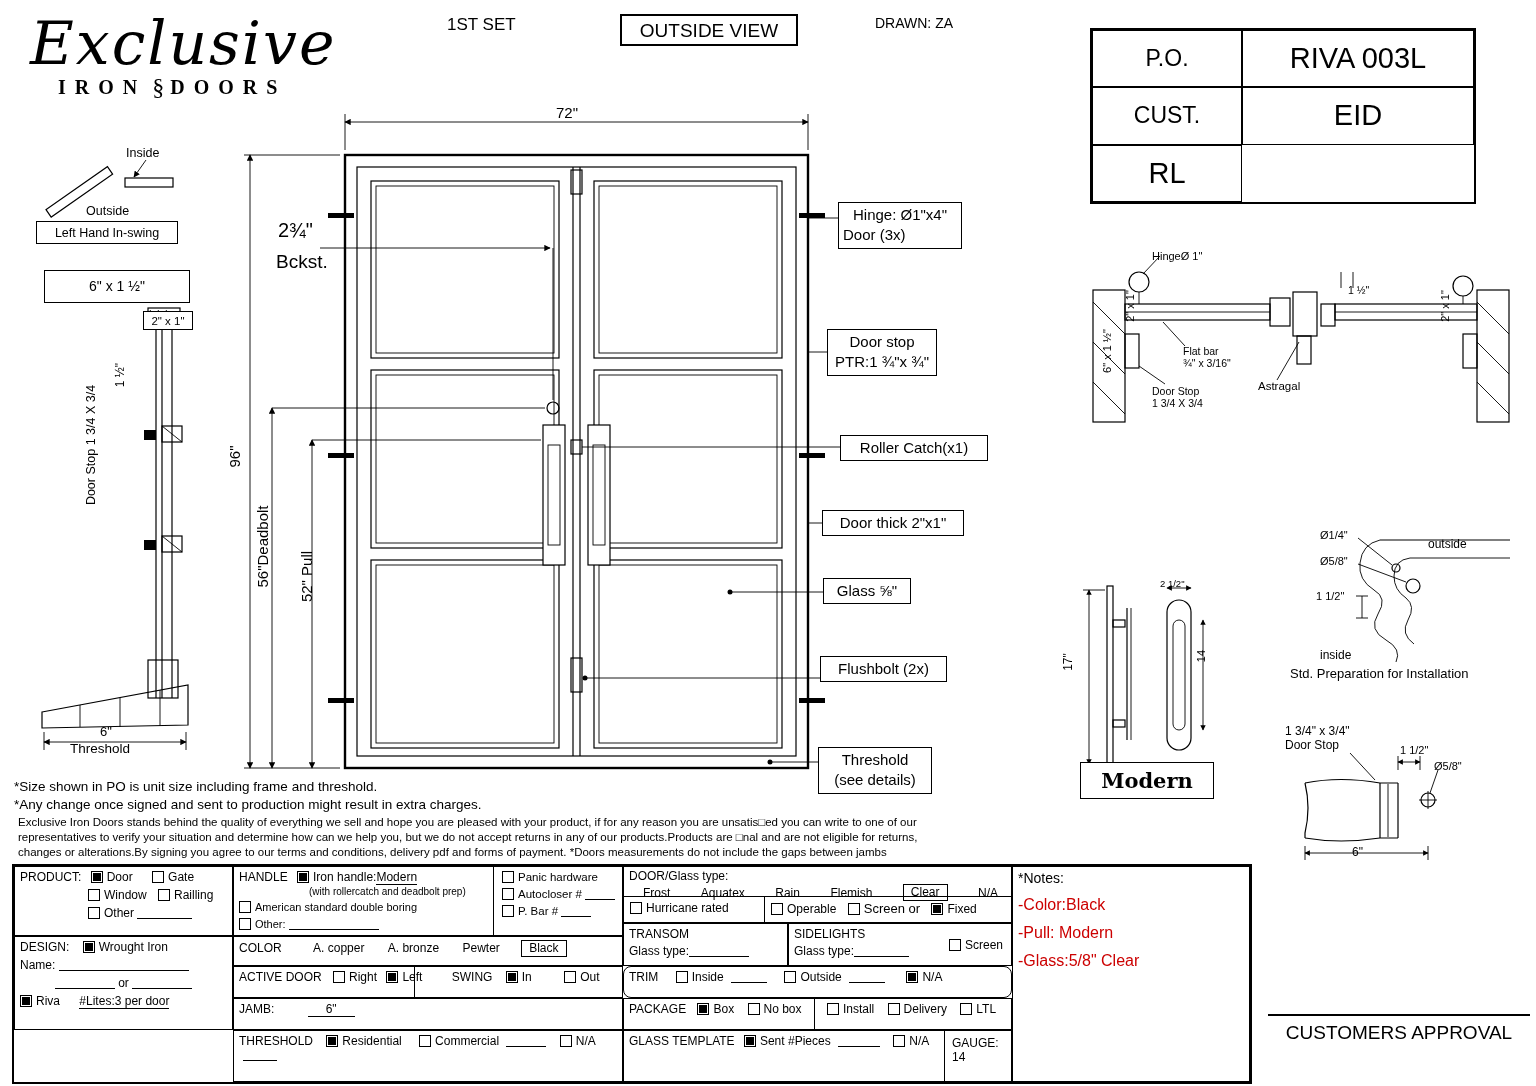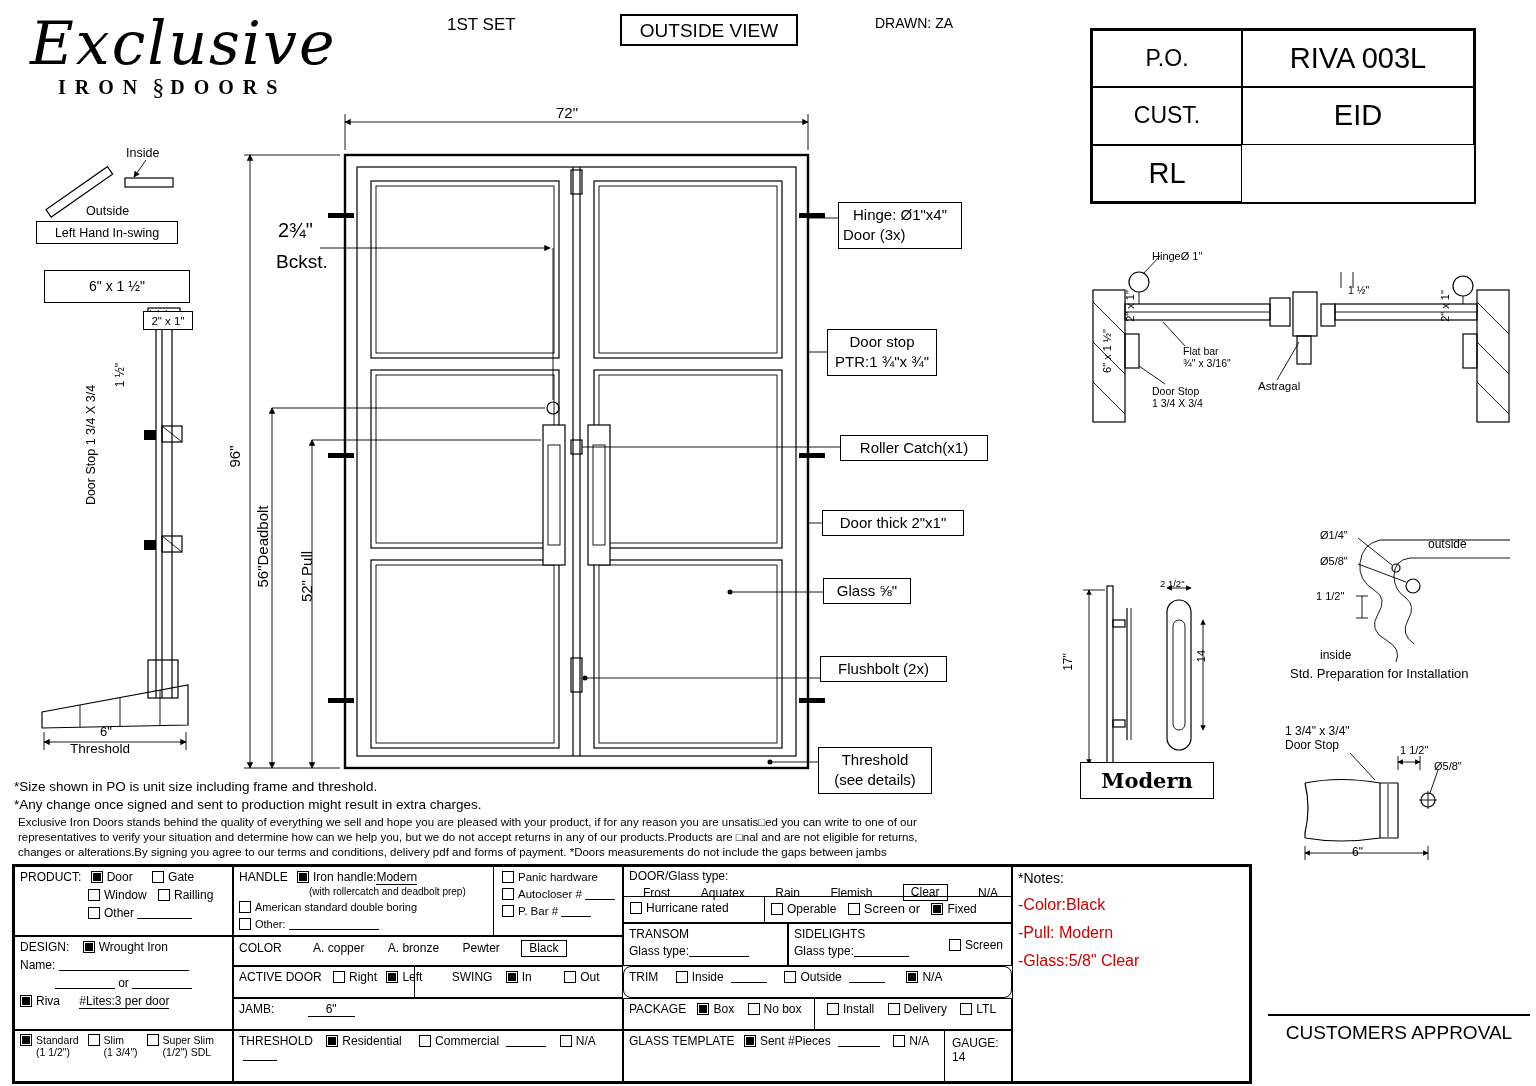--- a/index.html
+++ b/index.html
@@ -347,34 +347,20 @@
       <div class="frmrow"><span class="lbl">DESIGN:</span>
         <span style="margin-left:10px;"><span class="cb checked"></span><span>Wrought Iron</span></span>
       </div>
       <div class="frmrow"><span>Name:</span> <span class="bl" style="width:130px;"></span></div>
       <div class="frmrow" style="text-align:center;"><span class="bl" style="width:60px;"></span> <span>or</span> <span class="bl" style="width:60px;"></span></div>
       <div class="frmrow"><span class="cb checked"></span><span>Riva</span>
         <span style="margin-left:16px;border-bottom:1px solid #000;">#Lites:3 per door</span>
       </div>
     </div>
 
-    <div class="cell" style="left:0;top:164px;width:219px;height:52px;font-size:10.5px;">
-      <span style="display:inline-block;vertical-align:top;">
-        <span class="cb checked"></span><span>Standard</span><br>
-        <span style="margin-left:16px;">(1 1/2")</span>
-      </span>
-      <span style="display:inline-block;vertical-align:top;margin-left:6px;">
-        <span class="cb"></span><span>Slim</span><br>
-        <span style="margin-left:16px;">(1 3/4")</span>
-      </span>
-      <span style="display:inline-block;vertical-align:top;margin-left:6px;">
-        <span class="cb"></span><span>Super Slim</span><br>
-        <span style="margin-left:16px;">(1/2") SDL</span>
-      </span>
-    </div>
 
     <div class="cell" style="left:219px;top:0;width:390px;height:70px;">
       <div style="position:absolute;left:259px;top:0;bottom:0;border-left:1px solid #000;"></div>
       <div class="frmrow"><span class="lbl">HANDLE</span>
         <span style="margin-left:6px;"><span class="cb checked"></span><span>Iron handle:</span><span style="border-bottom:1px solid #000;">Modern</span></span>
       </div>
       <div class="frmrow small" style="margin-left:70px;margin-top:-2px;">(with rollercatch and deadbolt prep)</div>
       <div class="frmrow" style="font-size:11px;"><span class="cb"></span><span>American standard double boring</span></div>
       <div class="frmrow" style="font-size:11px;"><span class="cb"></span><span>Other:</span> <span class="bl" style="width:90px;"></span></div>
       <div style="position:absolute;left:268px;top:4px;font-size:11.5px;">

